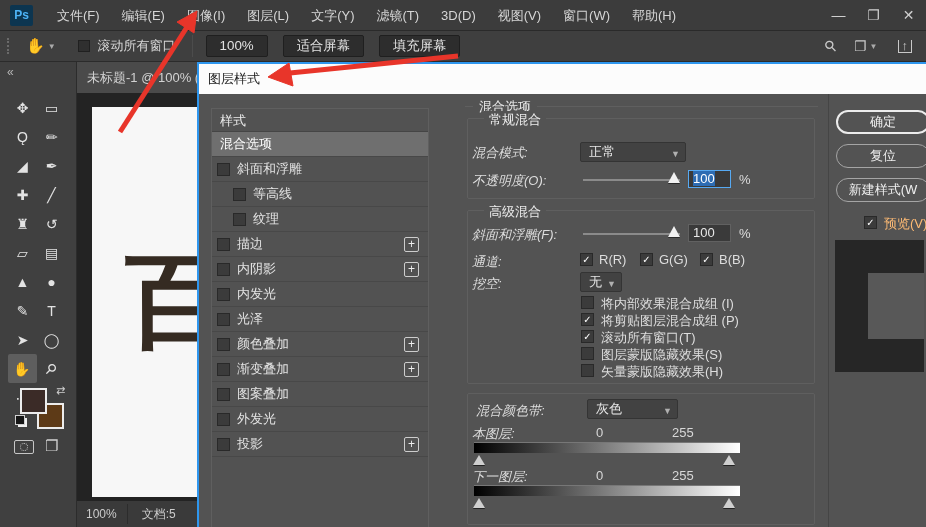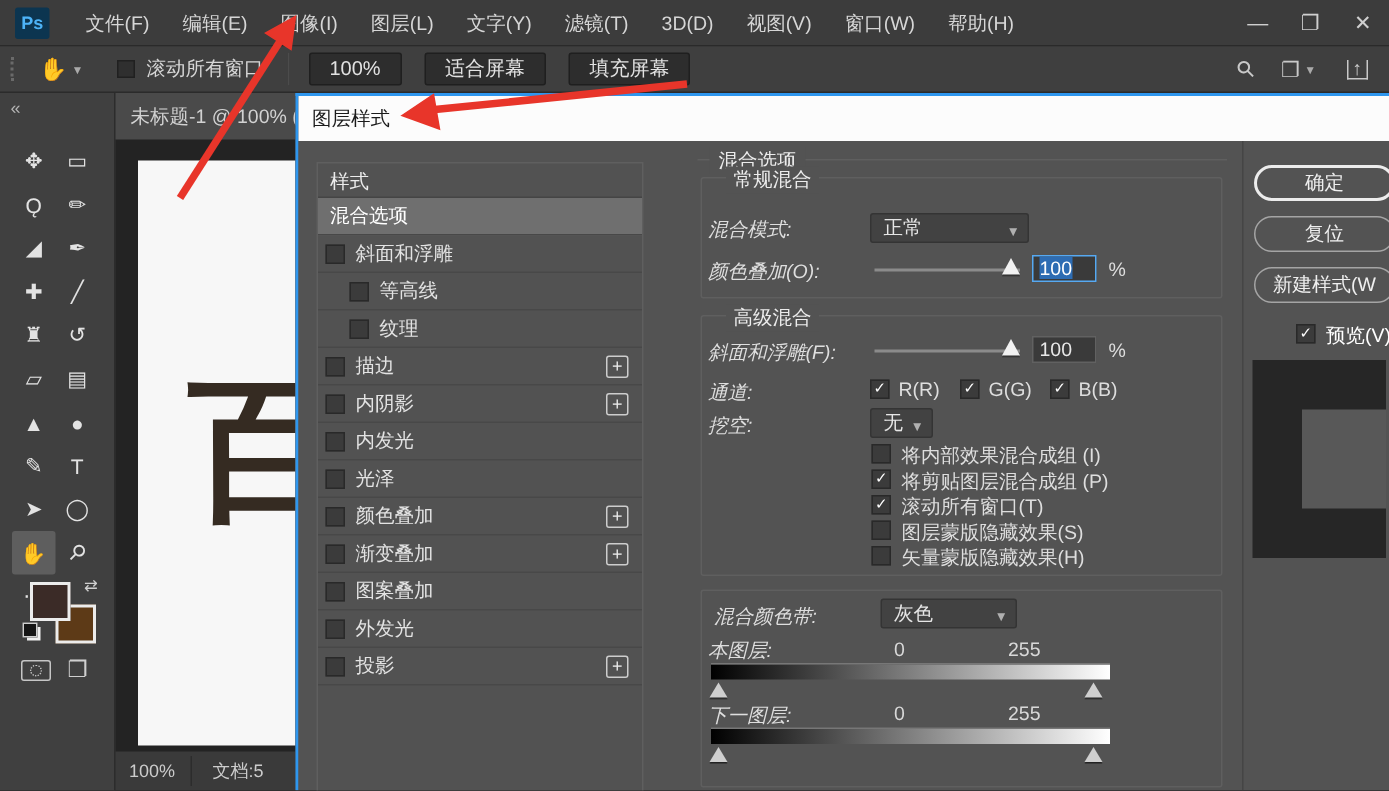--- a/index.html
+++ b/index.html
@@ -83,21 +83,21 @@
   .chk { position:absolute; width:13px; height:13px; background:#3b3b3b; border:1px solid #292929; color:#fff; font-size:10px; line-height:11px; text-align:center; }
   .chk-lab { position:absolute; color:#dedede; white-space:nowrap; }
   .gradbar { position:absolute; height:11px; background:linear-gradient(to right,#000,#fff); border-top:1px solid #777; }
   .gthumb { position:absolute; width:0; height:0; border-left:6px solid transparent; border-right:6px solid transparent; border-bottom:10px solid #cfcfcf; filter:drop-shadow(0 1px 0 #222); }
   .num { position:absolute; color:#d8d8d8; }
   
   .vdiv { position:absolute; left:629px; top:0; bottom:0; width:1px; background:#454545; }
   .dlg-btn { position:absolute; left:637px; width:94px; height:24px; border:1px solid #a5a5a5; border-radius:12px; background:transparent; color:#efefef; text-align:center; line-height:22px; font-size:13px; }
   .dlg-btn.primary { border:2px solid #ececec; line-height:20px; }
   .preview-chk { position:absolute; left:665px; top:122px; width:13px; height:13px; background:#3b3b3b; border:1px solid #292929; color:#fff; font-size:10px; line-height:11px; text-align:center; }
-  .preview-lab { position:absolute; left:685px; top:121px; color:#ffffff; white-space:nowrap; }
+  .preview-lab { position:absolute; left:685px; top:121px; color:#fdba74; white-space:nowrap; }
   .preview-thumb { position:absolute; left:636px; top:146px; width:89px; height:132px; background:#262626; }
   .preview-thumb i { position:absolute; left:33px; top:33px; width:56px; height:66px; background:#585858; }
   
   .annot { position:absolute; left:0; top:0; width:926px; height:527px; pointer-events:none; z-index:50; }
   .arrow { fill:#e8352a; stroke:#e8352a; }
 </style>
 </head>
 <body>
 
 <div id="app">
@@ -253,21 +253,21 @@
         <div class="opts-topline"></div>
         <div class="opts-heading">混合选项</div>
 
         <div class="group g1">
           <div class="legend">常规混合</div>
           <div class="lbl" style="left:4px;top:25px">混合模式:</div>
           <div class="select" style="left:112px;top:23px;width:106px">
             <span>正常</span>
             <span class="dd">▼</span>
           </div>
-          <div class="lbl" style="left:4px;top:53px">颜色叠加(O):</div>
+          <div class="lbl" style="left:4px;top:53px">不透明度(O):</div>
           <div class="groove" style="left:115px;top:60px;width:97px"></div>
           <div class="thumb" style="left:200px;top:53px"></div>
           <div class="field focused" style="left:220px;top:51px">
             <span>100</span>
           </div>
           <div class="pct" style="left:271px;top:53px">%</div>
         </div>
 
         <div class="group g2">
           <div class="legend">高级混合</div>

